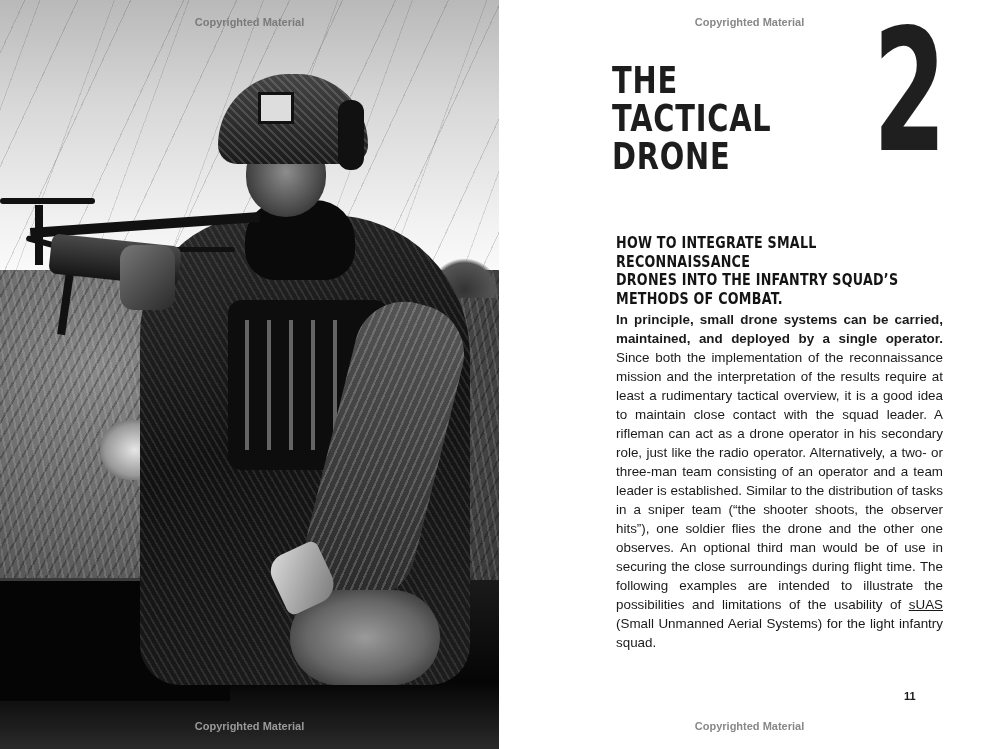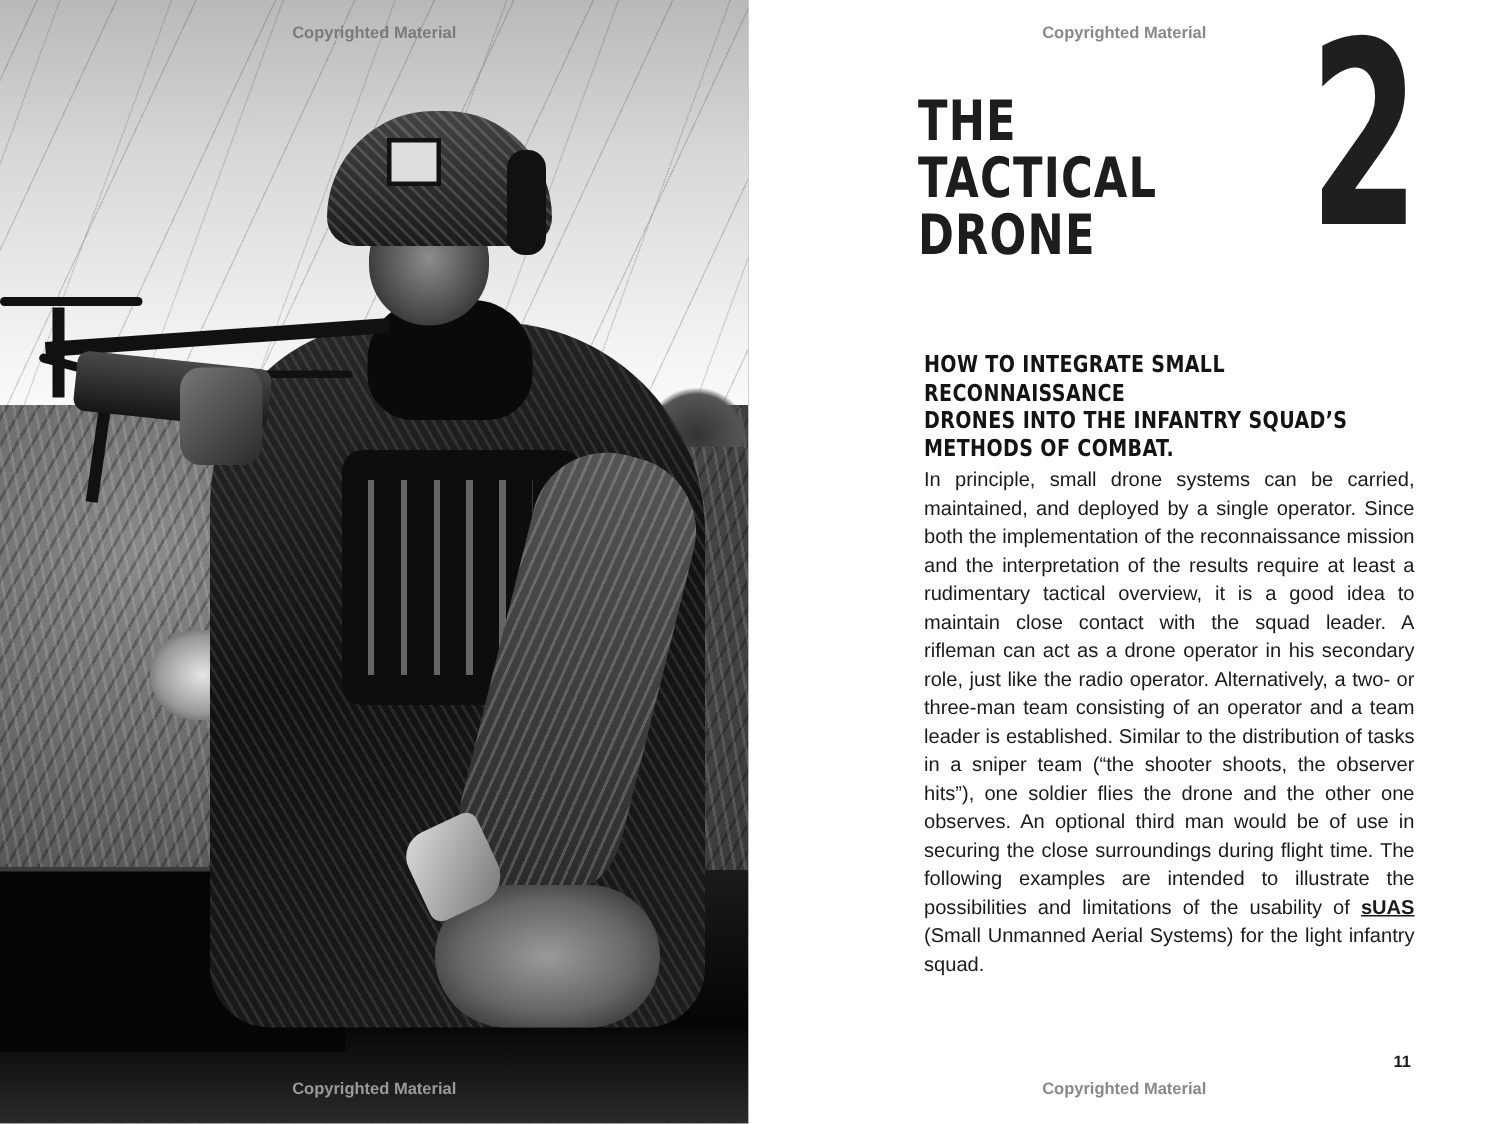--- a/index.html
+++ b/index.html
@@ -68,22 +68,22 @@
   
   .right-copyright { position:absolute; top:16px; left:0; width:501px; text-align:center; font-weight:bold; font-size:11px; color:#888; }
   .right-copyright-bottom { position:absolute; top:720px; left:0; width:501px; text-align:center; font-weight:bold; font-size:11px; color:#888; }
 
   .chapter-title { position:absolute; left:113px; top:62px; width:260px; font-family:"DejaVu Sans",sans-serif; font-weight:bold; font-size:37px; line-height:38px; color:#1d1d1d; letter-spacing:1px; transform:scaleX(0.78); transform-origin:left top; }
   .chapter-number { position:absolute; left:374px; top:26px; width:72px; height:130px; font-family:"DejaVu Sans",sans-serif; font-weight:bold; font-size:170px; line-height:130px; color:#1f1f1f; transform:scaleX(0.62); transform-origin:left top; }
 
   .subheading { position:absolute; left:117px; top:234px; width:360px; font-family:"DejaVu Sans",sans-serif; font-weight:bold; font-size:15.5px; line-height:18.5px; color:#141414; transform:scaleX(0.82); transform-origin:left top; letter-spacing:.3px; }
 
   .body-text { position:absolute; left:117px; top:310px; width:327px; font-family:"Liberation Sans",sans-serif; font-size:13.4px; line-height:19px; color:#1a1a1a; text-align:justify; hyphens:manual; }
-  .lead { font-weight:normal; }
-  .term { font-weight:bold; text-decoration:underline; }
+  .lead { font-weight:bold; }
+  .term { font-weight:normal; text-decoration:underline; }
   .term-expansion { }
 
   .page-number { position:absolute; left:931px; top:690px; font-weight:bold; font-size:11px; color:#1a1a1a; }
 </style>
 </head>
 <body>
 
 <div class="spread">
 
   <div class="left-page">
@@ -134,17 +134,17 @@
     <div class="chapter-number">2</div>
 
     <div class="subheading">
       <div>HOW TO INTEGRATE SMALL RECONNAISSANCE</div>
       <div>DRONES INTO THE INFANTRY SQUAD’S</div>
       <div>METHODS OF COMBAT.</div>
     </div>
 
     <div class="body-text"><span class="lead">In principle, small drone systems can be carried, maintained, and deployed by a single operator.</span><span> Since both the implementation of the reconnaissance mission and the interpretation of the results require at least a rudimentary tactical overview, it is a good idea to maintain close contact with the squad leader. A rifleman can act as a drone operator in his sec­ondary role, just like the radio operator. Alternatively, a two- or three-man team consisting of an operator and a team leader is established. Similar to the distri­bution of tasks in a sniper team (“the shooter shoots, the observer hits”), one soldier flies the drone and the other one observes. An optional third man would be of use in securing the close surroundings during flight time. The following examples are intended to illustrate the possibilities and limitations of the us­ability of </span><span class="term">sUAS</span> <span class="term-expansion">(Small Unmanned Aerial Systems)</span><span> for the light infantry squad.</span></div>
 
-    <div class="page-number" style="left:430px;margin-top:12px;">11</div>
+    <div class="page-number" style="left:405px;">11</div>
 
     <div class="right-copyright-bottom">Copyrighted Material</div>
   </div>
 </div>
 
 </body></html>

